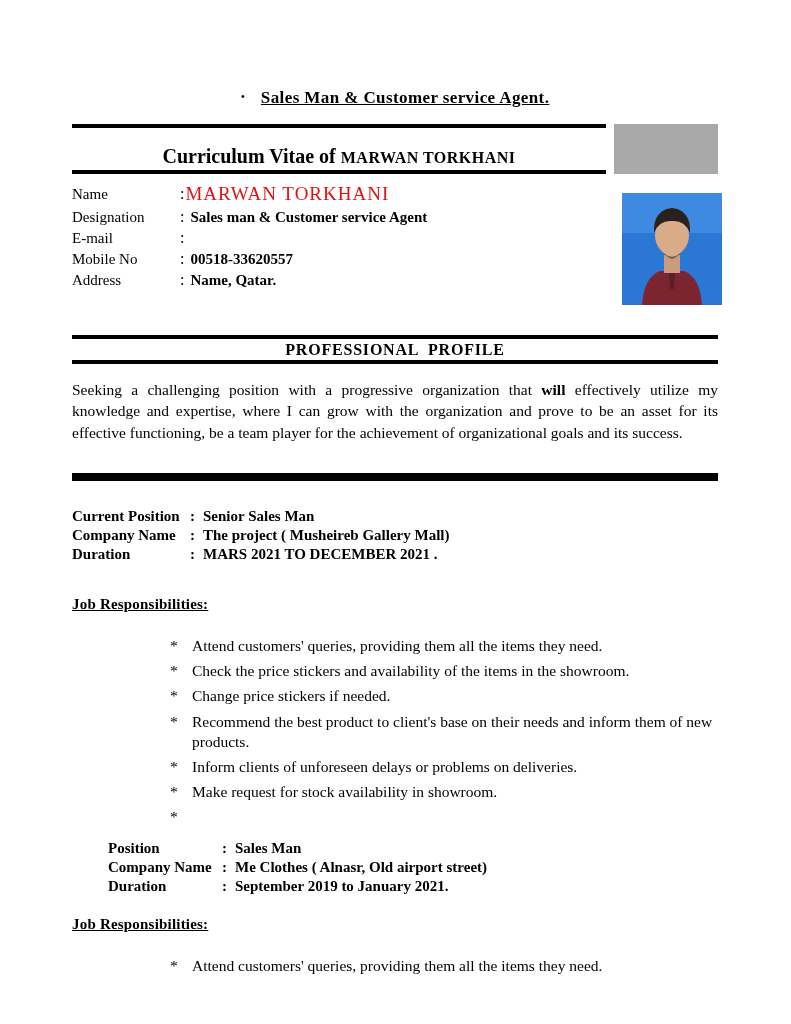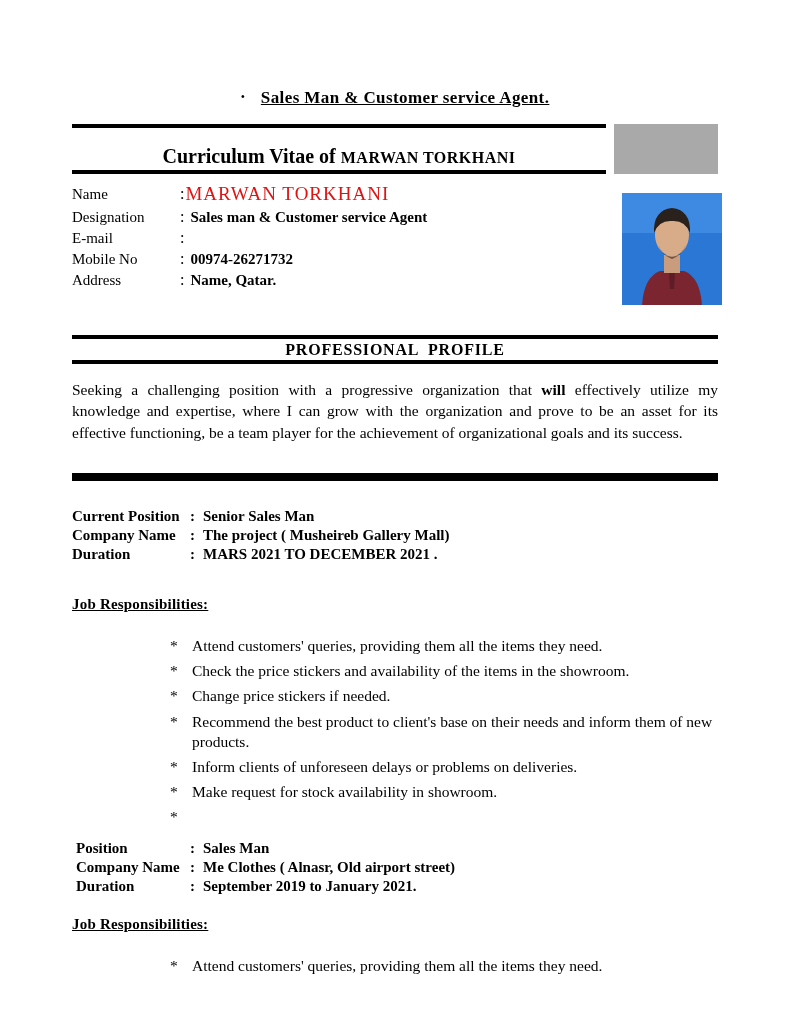--- a/index.html
+++ b/index.html
@@ -47,21 +47,21 @@
 
   
   .profile-body { margin: 15px 0 0; font-size: 15.5px; line-height: 1.38; text-align: justify; }
   .bold-word { font-weight: bold; }
 
   
   .job-rows { margin-top: 27px; font-weight: bold; font-size: 15px; }
   .job-row { display: flex; margin-bottom: 2px; align-items: baseline; }
   .job-label { width: 118px; flex: none; }
   .job-colon { margin-right: 8px; flex: none; }
-  .job2 .job-rows { margin-top: 13px; }
+  .job2 .job-rows { margin-top: 13px; margin-left: 32px; }
   .job2 .job-label { padding-left: 4px; }
 
   .resp-heading {
     margin-top: 33px; font-size: 15px; font-weight: bold;
     text-decoration: underline; letter-spacing: 0.2px;
   }
   .job2 .resp-heading { margin-top: 21px; }
 
   .resp-list { margin-top: 23px; padding-left: 98px; }
   .resp-item { display: flex; margin-bottom: 5px; font-size: 15.5px; line-height: 1.3; }
@@ -102,21 +102,21 @@
       </div>
 
       <div class="info-row row-email">
         <span class="info-label">E-mail</span>
         <span class="colon">:</span>
       </div>
 
       <div class="info-row row-mobile">
         <span class="info-label">Mobile No</span>
         <span class="colon">:</span>
-        <span class="info-value v-bold">00974-26271732</span>
+        <span class="info-value v-bold">00518-33620557</span>
       </div>
 
       <div class="info-row row-address">
         <span class="info-label">Address</span>
         <span class="colon">:</span>
         <span class="info-value v-bold">Name, Qatar.</span>
       </div>
 
     </div>
 

